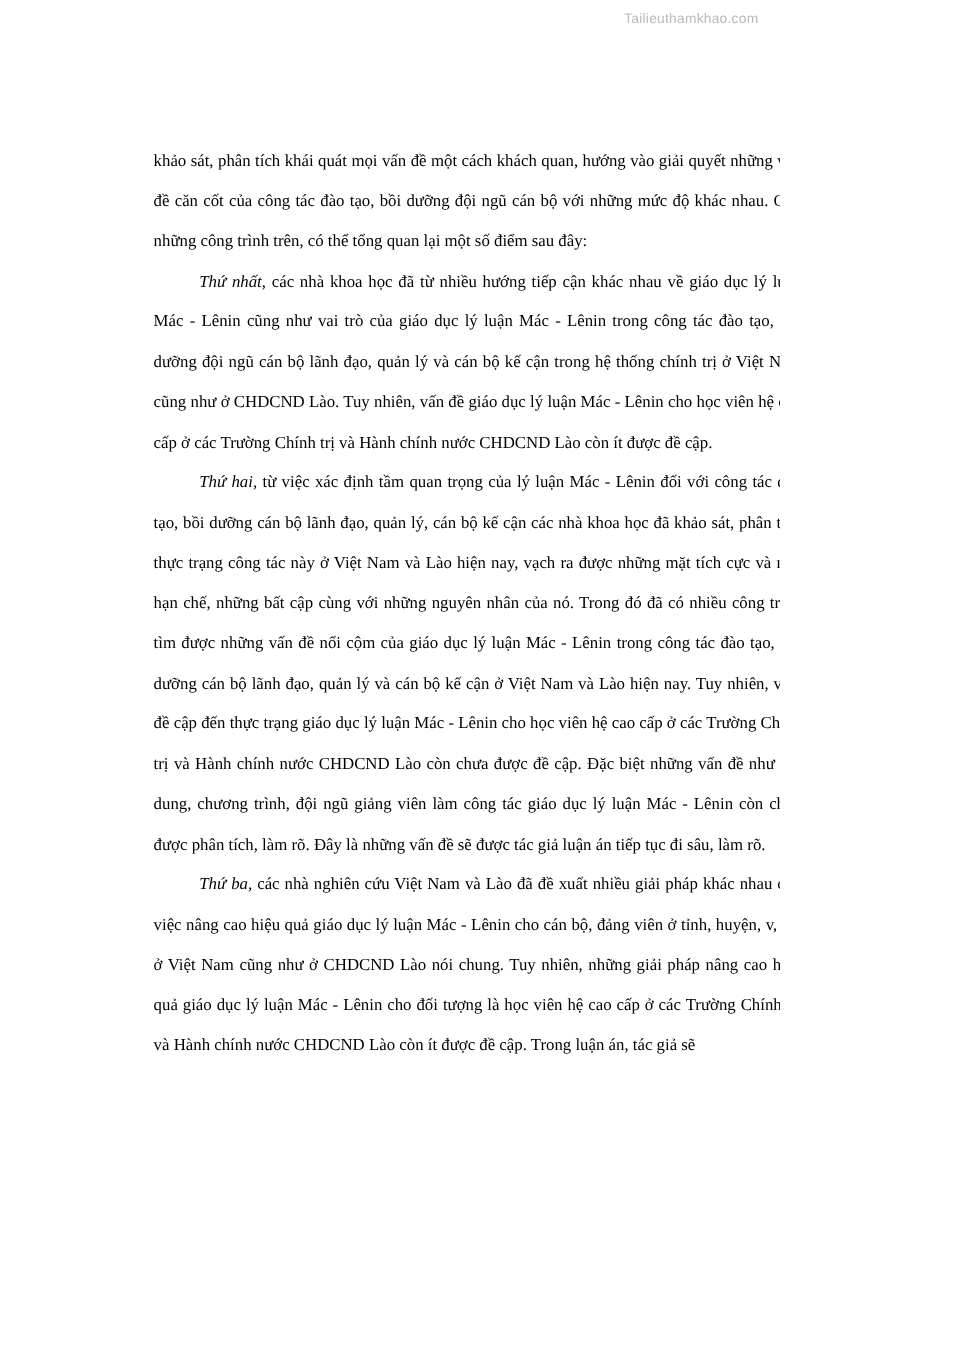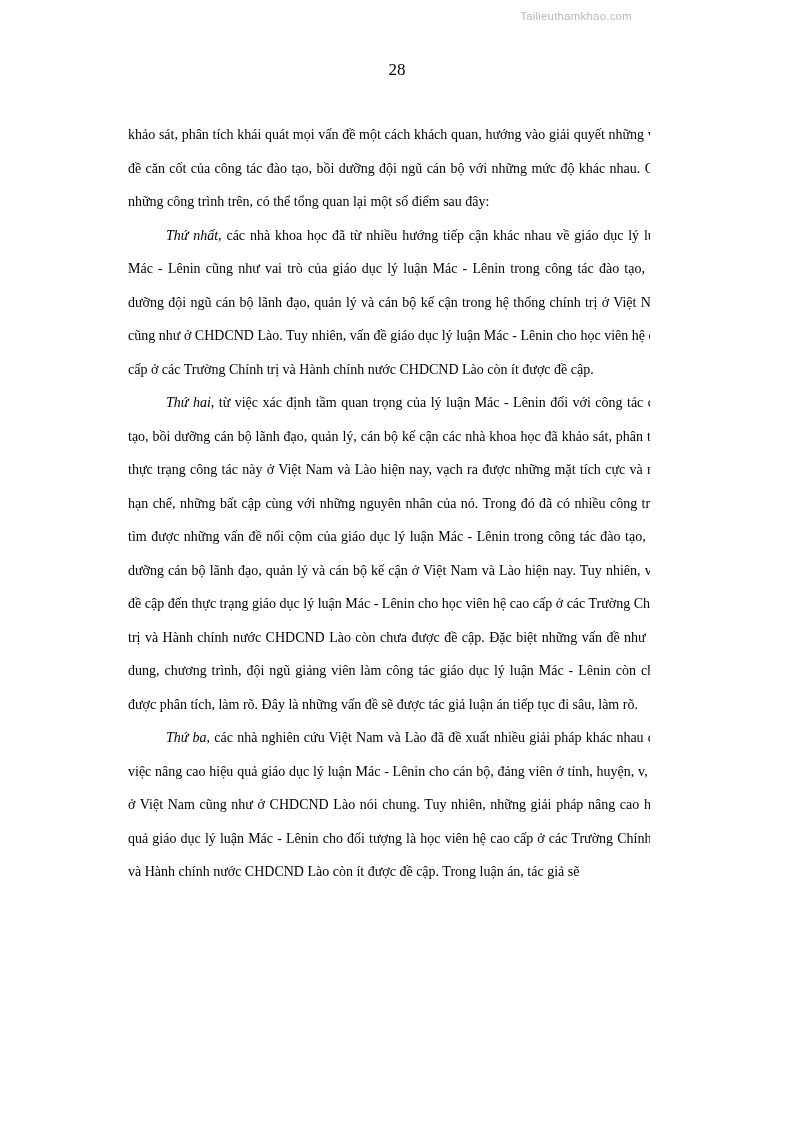--- a/index.html
+++ b/index.html
@@ -57,21 +57,20 @@
     margin-top: 16px;
   }
 </style>
 </head>
 <body>
 
 <div class="page">
 
   <div class="watermark">Tailieuthamkhao.com</div>
 
-  <div class="page-number">28</div>
 
   <div class="body-area">
 
     <p class="para">
       <span>khảo sát, phân tích khái quát mọi vấn đề một cách khách quan, hướng vào giải quyết những vấn đề căn cốt của công tác đào tạo, bồi dưỡng đội ngũ cán bộ với những mức độ khác nhau. Qua những công trình trên, có thể tổng quan lại một số điểm sau đây:</span>
     </p>
 
     <p class="para indent">
       <span class="lead">Thứ nhất,</span><span> các nhà khoa học đã từ nhiều hướng tiếp cận khác nhau về giáo dục lý luận Mác - Lênin cũng như vai trò của giáo dục lý luận Mác - Lênin trong công tác đào tạo, bồi dưỡng đội ngũ cán bộ lãnh đạo, quản lý và cán bộ kế cận trong hệ thống chính trị ở Việt Nam cũng như ở CHDCND Lào. Tuy nhiên, vấn đề giáo dục lý luận Mác - Lênin cho học viên hệ cao cấp ở các Trường Chính trị và Hành chính nước CHDCND Lào còn ít được đề cập.</span>
     </p>

